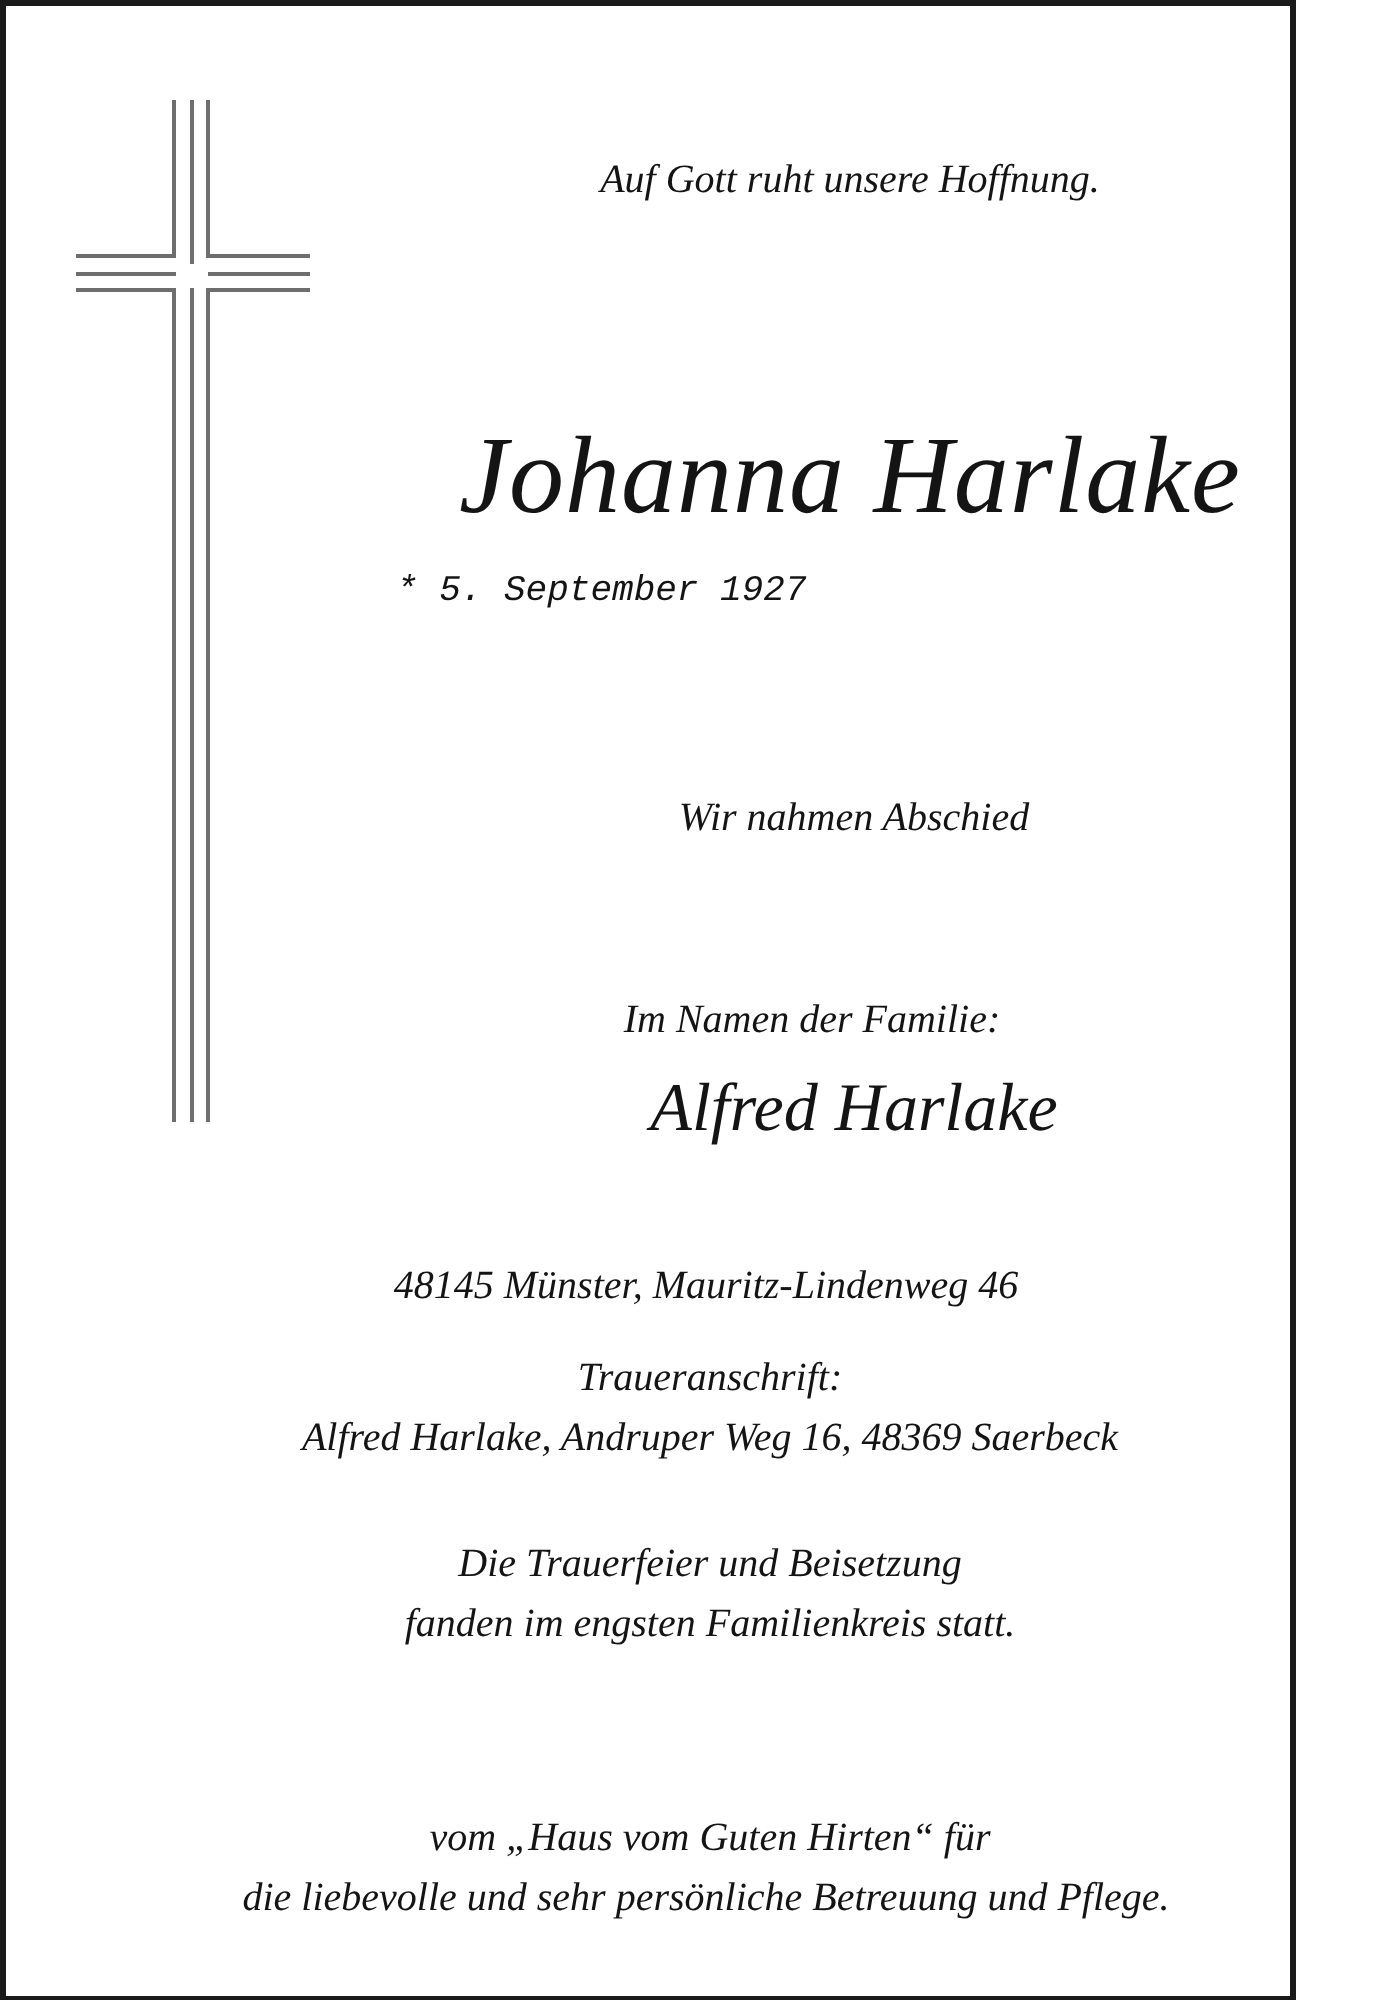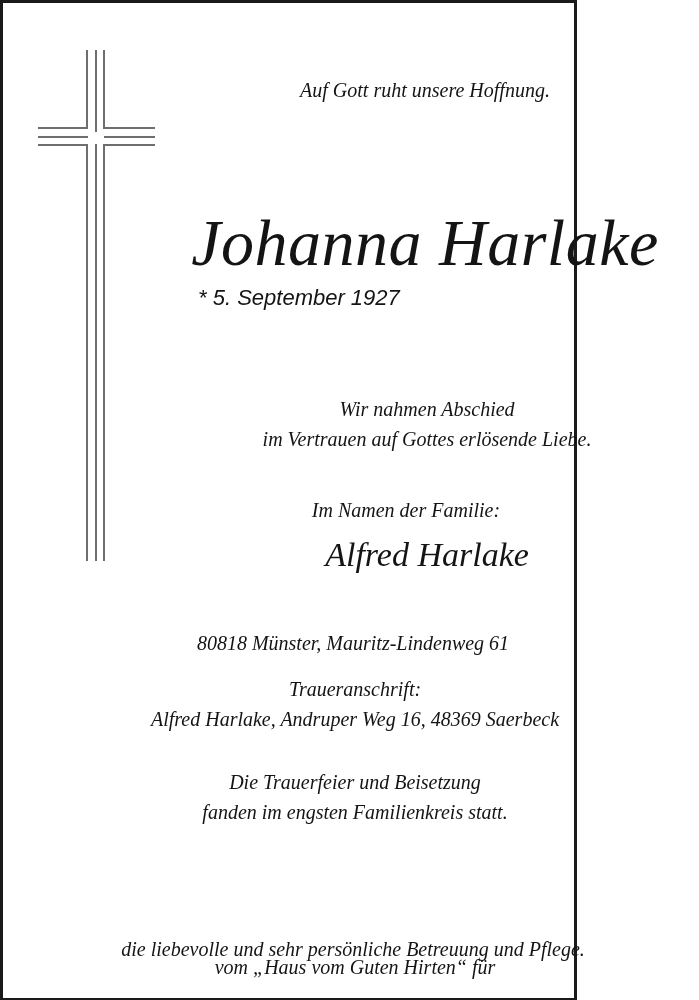--- a/index.html
+++ b/index.html
@@ -1,39 +1,39 @@
 <!DOCTYPE html>
 <html><head>
 <meta charset="utf-8">
 <style>
   html, body { margin: 0; padding: 0; background: #ffffff; }
   body { width: 699px; height: 1000px; position: relative; overflow: hidden; }
   .card {
     position: absolute; left: 0; top: 0;
-    width: 577px; height: 1000px;
+    width: 648px; height: 1000px;
     box-sizing: border-box;
     border-top: 3px solid #1a1a1a;
     border-left: 3px solid #1a1a1a;
     border-right: 3px solid #1a1a1a;
     border-bottom: 2px solid #1a1a1a;
     background: #ffffff;
   }
   .t {
     position: absolute;
     font-family: "DejaVu Serif", "Liberation Serif", serif;
     font-style: italic;
     color: #141414;
     white-space: nowrap;
     text-align: center;
     line-height: 1;
   }
   .ctr { transform: translateX(-50%); }
   .motto { font-family: "Liberation Serif", serif; font-size: 20px; }
-  .name { font-family: "Liberation Serif", serif; font-size: 66px; letter-spacing: 0.5px; }
-  .date { font-family: Liberation Sans, sans-serif; font-size: 22px; }
+  .name { font-family: "Liberation Serif", serif; font-size: 55px; letter-spacing: 0.5px; }
+  .date { font-family: Liberation Mono, monospace; font-size: 18px; }
   .body { font-family: "Liberation Serif", serif; font-size: 20px; }
   .signer { font-family: "Liberation Serif", serif; font-size: 34px; }
 
   
   .cross { position: absolute; left: 0; top: 0; width: 200px; height: 600px; }
   .bar { position: absolute; background: #6e6e6e; }
 </style>
 </head>
 <body>
 
@@ -61,28 +61,27 @@
   </div>
 
   <div class="t motto ctr" style="left:422px; top:77px;">Auf Gott ruht unsere Hoffnung.</div>
 
   <div class="t name ctr" style="left:422px; top:207px;">Johanna Harlake</div>
 
   <div class="t date" style="left:195px; top:284px;">* 5. September 1927</div>
 
 
   <div class="t body ctr" style="left:424px; top:396px;">Wir nahmen Abschied</div>
-  <div class="t body ctr" style="left:424px; top:426px;">im Vertrauen auf Gottes erlösende Liebe.</div>
 
   <div class="t body ctr" style="left:403px; top:497px;">Im Namen der Familie:</div>
   <div class="t signer ctr" style="left:424px; top:535px;">Alfred Harlake</div>
 
-  <div class="t body ctr" style="left:350px; top:630px;">80818 Münster, Mauritz-Lindenweg 61</div>
+  <div class="t body ctr" style="left:350px; top:630px;">48145 Münster, Mauritz-Lindenweg 46</div>
 
   <div class="t body ctr" style="left:352px; top:676px;">Traueranschrift:</div>
   <div class="t body ctr" style="left:352px; top:706px;">Alfred Harlake, Andruper Weg 16, 48369 Saerbeck</div>
 
   <div class="t body ctr" style="left:352px; top:799px;">fanden im engsten Familienkreis statt.</div>
   <div class="t body ctr" style="left:352px; top:769px;">Die Trauerfeier und Beisetzung</div>
 
-  <div class="t body ctr" style="left:352px; top:954px;text-align:right;">vom „Haus vom Guten Hirten“ für</div>
+  <div class="t body ctr" style="left:352px; top:906px;text-align:right;">vom „Haus vom Guten Hirten“ für</div>
   <div class="t body ctr" style="left:350px; top:936px;">die liebevolle und sehr persönliche Betreuung und Pflege.</div>
 </div>
 
 </body></html>

